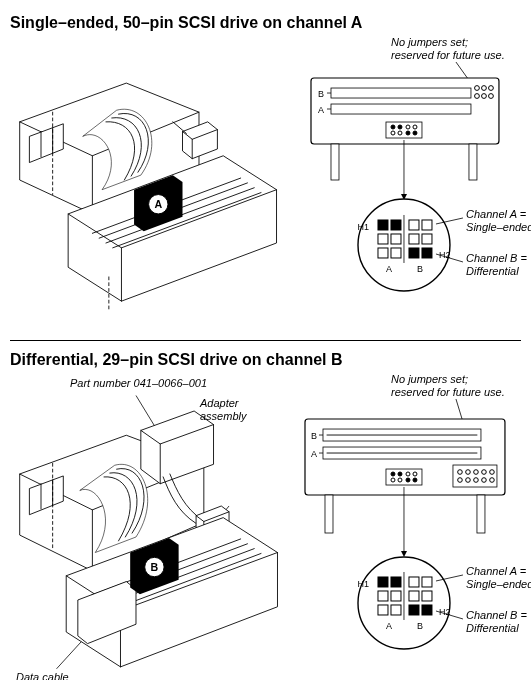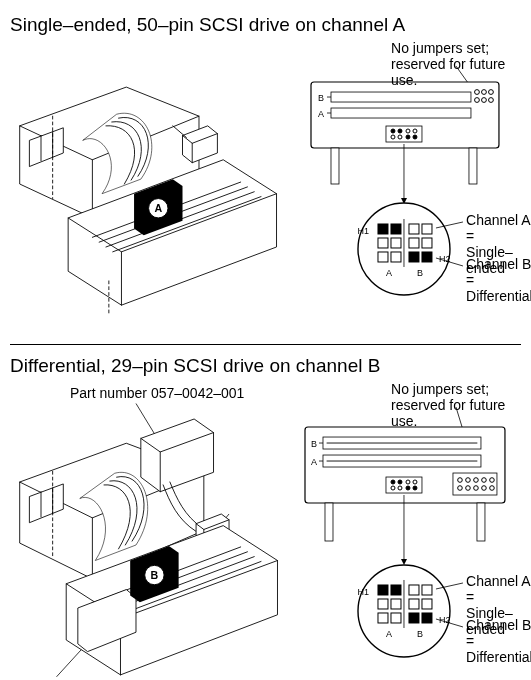--- a/index.html
+++ b/index.html
@@ -14,45 +14,46 @@
   }
   .panel {
     position: relative;
     width: 100%;
     border-bottom: 1px solid #000;
     padding-bottom: 20px;
     margin-bottom: 10px;
   }
   .panel:last-child { border-bottom: none; }
   .title {
-    font-weight: normal;
-    font-size: 19px;
+    font-weight: bold;
+    font-size: 16px;
     margin: 4px 0 8px 0;
   }
   .row {
     display: flex;
     align-items: flex-start;
     position: relative;
     min-height: 280px;
   }
   .drawing {
     flex: 1 1 55%;
     position: relative;
     height: 280px;
   }
   .rightcol {
     flex: 1 1 45%;
     position: relative;
     height: 280px;
   }
   .label {
     position: absolute;
-    font-size: 14px;
+    font-size: 11px;
     line-height: 1.15;
     white-space: normal;
+    font-style: italic;
   }
   .label-line {
     stroke: #000;
     stroke-width: 0.8;
     fill: none;
   }
   svg { display:block; }
   .board {
     fill:#fff; stroke:#000; stroke-width:1.2;
   }
@@ -192,21 +193,22 @@
       <div class="label" style="top:212px; left:175px; width:70px;">Channel B =<br>Differential</div>
     </div>
   </div>
 </div>
 
 <div class="panel">
   <div class="title">Differential, 29–pin SCSI drive on channel B</div>
   <div class="row" style="min-height:320px;">
 
     <div class="drawing" style="height:320px;">
-      <div class="label" style="top:0px; left:60px;">Part number 057–0042–001</div>
+      <div class="label" style="top:0px; left:60px;">Part number 041–0066–001</div>
+      <div class="label" style="top:20px; left:190px; width:60px;">Adapter<br>assembly</div>
       <div class="label" style="top:294px; left:6px; width:70px;">Data cable<br>connector</div>
 
       <svg viewBox="0 0 290 320" width="100%" height="100%">
 
         <line class="label-line" x1="130" y1="14" x2="155" y2="55"></line>
         <line class="label-line" x1="200" y1="42" x2="175" y2="70"></line>
         <line class="label-line" x1="226" y1="128" x2="208" y2="150"></line>
         <line class="label-line" x1="48" y1="296" x2="90" y2="250"></line>
 
         <g>

